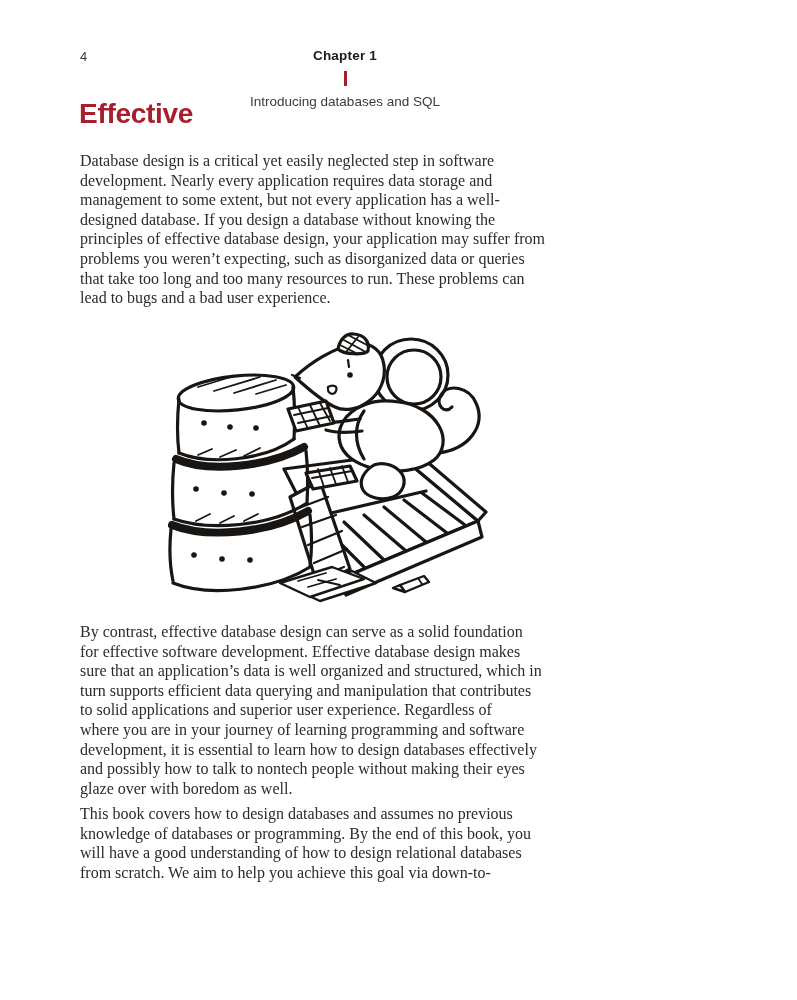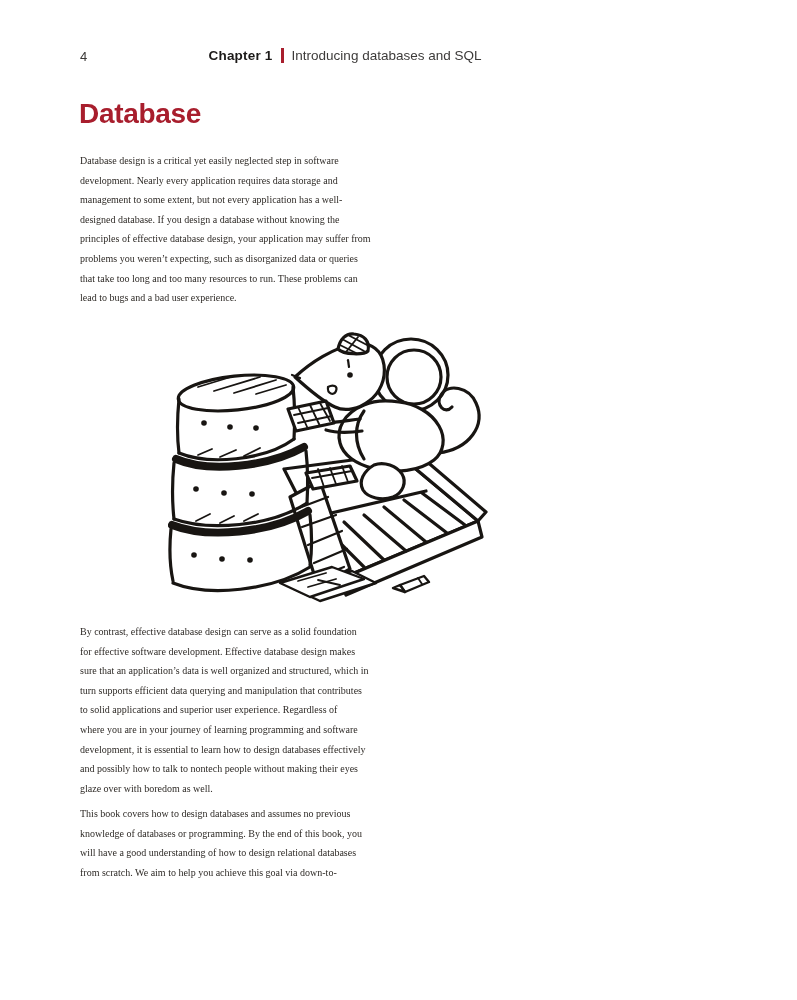--- a/index.html
+++ b/index.html
@@ -8,33 +8,33 @@
     position:relative; width:797px; height:1000px; background:#ffffff;
     font-family:"Liberation Serif", serif; color:#2e2a26; overflow:hidden;
   }
   .pagenum {
     position:absolute; left:80px; top:49px;
     font-family:"Liberation Sans", sans-serif; font-size:13px; color:#3a3836;
   }
   .chapterline {
     position:absolute; left:80px; top:48px; width:530px;
     display:flex; justify-content:center; align-items:center; gap:8px;
-    font-family:"Liberation Sans", sans-serif; font-size:13.5px;
+    font-family:"Liberation Sans", sans-serif; font-size:13.5px;flex-direction:column;
   }
   .chlabel { font-weight:bold; color:#1c1a19; letter-spacing:.2px; }
   .chbar { width:3px; height:15px; background:#a81e2d; flex:0 0 auto; }
   .chtitle { color:#3d3b3a; }
   .overview {
     position:absolute; left:79px; top:98px; margin:0;
     font-family:"Liberation Sans", sans-serif; font-weight:bold;
     font-size:28px; letter-spacing:-0.3px; color:#a81e2d;
   }
   .body {
     position:absolute; left:80px; width:560px; margin:0;
-    font-size:10px; line-height:19.6px; white-space:pre-line; color:#2e2a26;
+    font-size:16px; line-height:19.6px; white-space:pre-line; color:#2e2a26;
   }
   .p1 { top:151px; }
   .p2 { top:622px; }
   .p3 { top:804px; }
   .illus { position:absolute; left:168px; top:331px; width:320px; height:276px; }
   .ln  { fill:none;    stroke:#181512; stroke-width:3.2; stroke-linecap:round; stroke-linejoin:round; }
   .lnf { fill:#ffffff; stroke:#181512; stroke-width:3.2; stroke-linecap:round; stroke-linejoin:round; }
   .h   { fill:none;    stroke:#181512; stroke-width:1.8; stroke-linecap:round; }
   .h2  { fill:none;    stroke:#181512; stroke-width:2.2; stroke-linecap:round; }
   .band{ fill:none;    stroke:#181512; stroke-width:8;   stroke-linecap:round; }
@@ -46,21 +46,21 @@
 <div class="page">
 
   <span class="pagenum">4</span>
 
   <div class="chapterline">
     <span class="chlabel">Chapter 1</span>
     <span class="chbar"></span>
     <span class="chtitle">Introducing databases and SQL</span>
   </div>
 
-  <h1 class="overview">Database</h1>
+  <h1 class="overview">Effective</h1>
 
   <p class="body p1">Database design is a critical yet easily neglected step in software
 development. Nearly every application requires data storage and
 management to some extent, but not every application has a well-
 designed database. If you design a database without knowing the
 principles of effective database design, your application may suffer from
 problems you weren’t expecting, such as disorganized data or queries
 that take too long and too many resources to run. These problems can
 lead to bugs and a bad user experience.</p>
 

